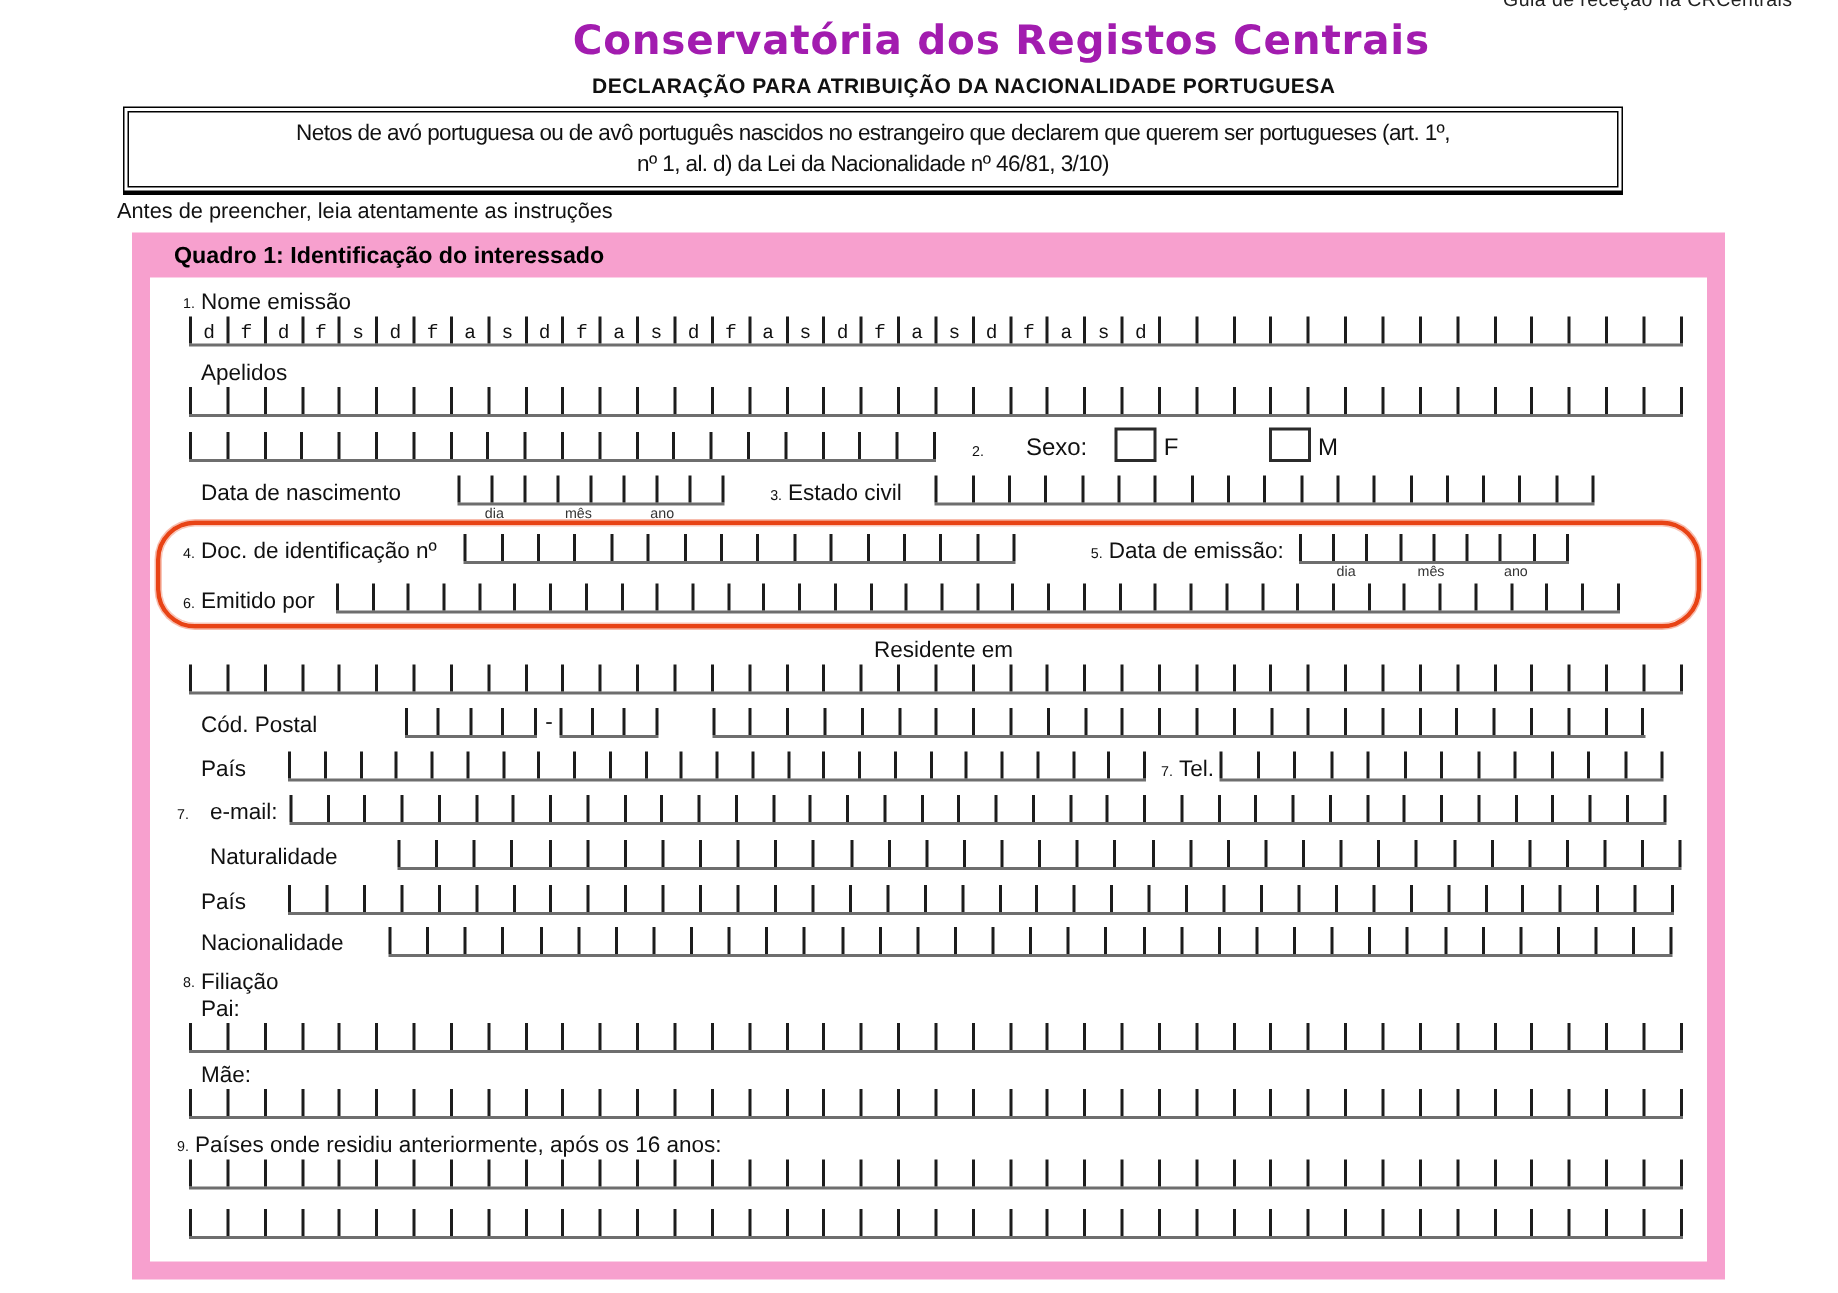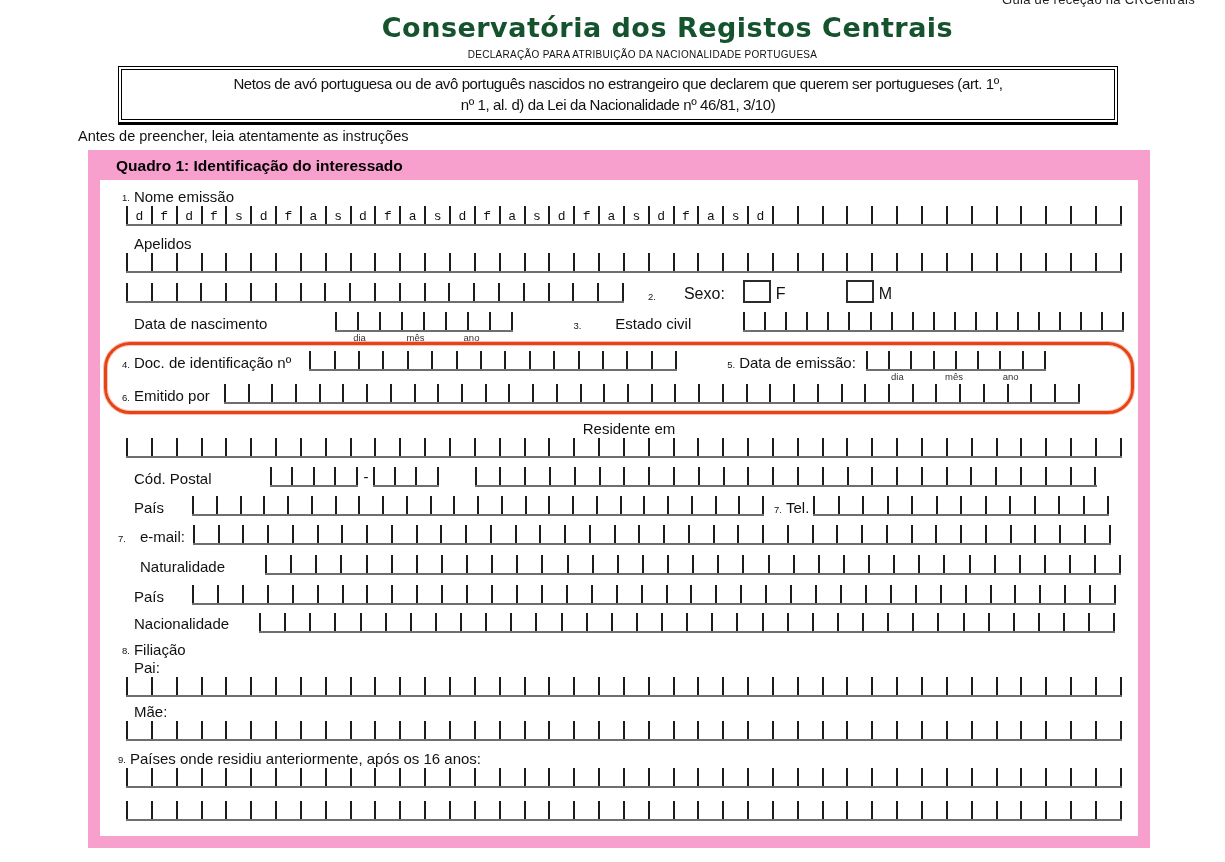--- a/index.html
+++ b/index.html
@@ -6,23 +6,23 @@
   #page{position:relative;width:1225px;height:862px;background:#fff;overflow:hidden;
         font-family:"Liberation Sans",sans-serif;color:#111;}
 
   
   .top-note{position:absolute;top:-8px;right:30px;font-size:13px;color:#222;letter-spacing:.3px;}
 
   
   .hdr{padding-top:12px;text-align:center;}
   .title{margin-left:110px;font-family:"DejaVu Sans",sans-serif;font-weight:bold;
          font-size:27px;color:#1d1d9c;letter-spacing:.5px;}
-  .subtitle{margin-top:6px;margin-left:60px;font-weight:normal;font-size:10px;letter-spacing:.3px;}
-
-  .stmt-outer{margin:6px auto 0 118px;width:994px;border:1px solid #000;padding:2px;
+  .subtitle{margin-top:6px;margin-left:60px;font-weight:bold;font-size:14px;letter-spacing:.3px;}
+
+  .stmt-outer{margin:6px auto 0 82px;width:994px;border:1px solid #000;padding:2px;
               box-shadow:0 2px 0 0 #000;}
   .stmt-inner{border:1px solid #000;text-align:center;font-size:15px;letter-spacing:-0.4px;
               padding:3px 4px 4px;line-height:21px;}
   .instructions{margin:5px 0 0 78px;font-size:14.5px;}
 
   
   .panel{margin:6px 0 0 88px;width:1062px;height:698px;background:var(--pink);box-sizing:border-box;
          padding:0 12px 12px 12px;}
   .panel-title{font-weight:bold;font-size:15.5px;padding:7px 0 5px 16px;color:#000;}
   .panel-body{background:#fff;height:656px;box-sizing:border-box;padding:8px 14px 8px 12px;position:relative;}
@@ -55,21 +55,21 @@
   .dash{font-size:15px;padding:0 4px 2px 6px;}
 </style>
 </head>
 <body>
 
 <div id="page">
 
   <div class="top-note">Guia de receção na CRCentrais</div>
 
   <div class="hdr">
-    <div class="title" style="color: #14532d;">Conservatória dos Registos Centrais</div>
+    <div class="title" style="color: #a21caf;">Conservatória dos Registos Centrais</div>
     <div class="subtitle">DECLARAÇÃO PARA ATRIBUIÇÃO DA NACIONALIDADE PORTUGUESA</div>
   </div>
 
   <div class="stmt-outer">
     <div class="stmt-inner">
       <div>Netos de avó portuguesa ou de avô português nascidos no estrangeiro que declarem que querem ser portugueses (art. 1º,</div>
       <div>nº 1, al. d) da Lei da Nacionalidade nº 46/81, 3/10)</div>
     </div>
   </div>
 
@@ -196,21 +196,21 @@
             <span class="cell"></span>
           </div>
         <span class="num" style="margin-left:24px;">2.</span>
         <span class="sexo-lbl" style="margin-left:24px;">Sexo:</span>
         <span class="checkbox" style="margin-left:18px;"></span>
         <span class="sexo-lbl">F</span>
         <span class="checkbox" style="margin-left:60px;"></span>
         <span class="sexo-lbl">M</span>
       </div>
 
-      <div class="row" style="margin-top:9px;gap:30px;">
+      <div class="row" style="margin-top:9px;">
         <span class="lbl" style="margin-left:22px;">Data de nascimento</span>
         <div class="dn-wrap" style="margin-left:38px;">
           <div class="comb" style="width:178px;">
               <span class="cell"></span>
               <span class="cell"></span>
               <span class="cell"></span>
               <span class="cell"></span>
               <span class="cell"></span>
               <span class="cell"></span>
               <span class="cell"></span>

